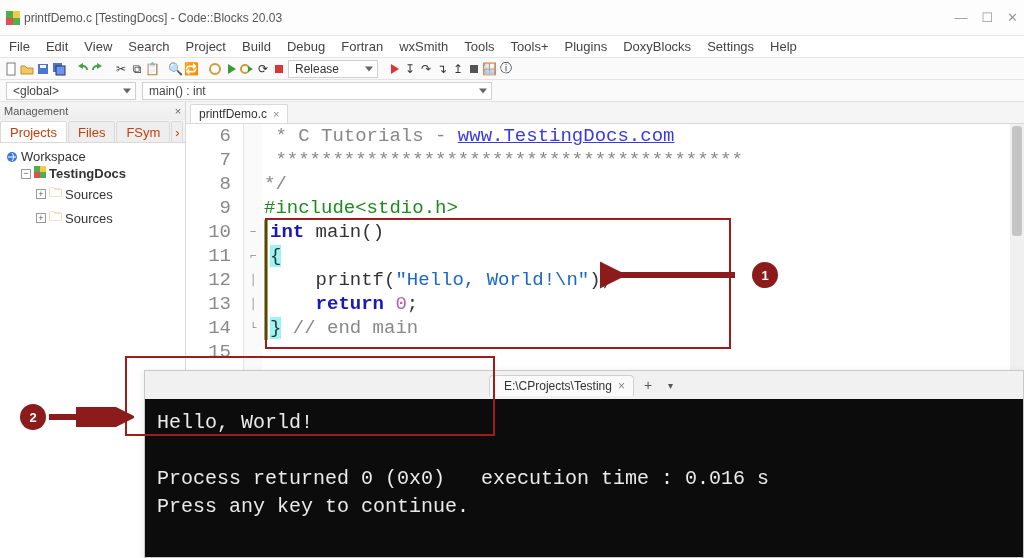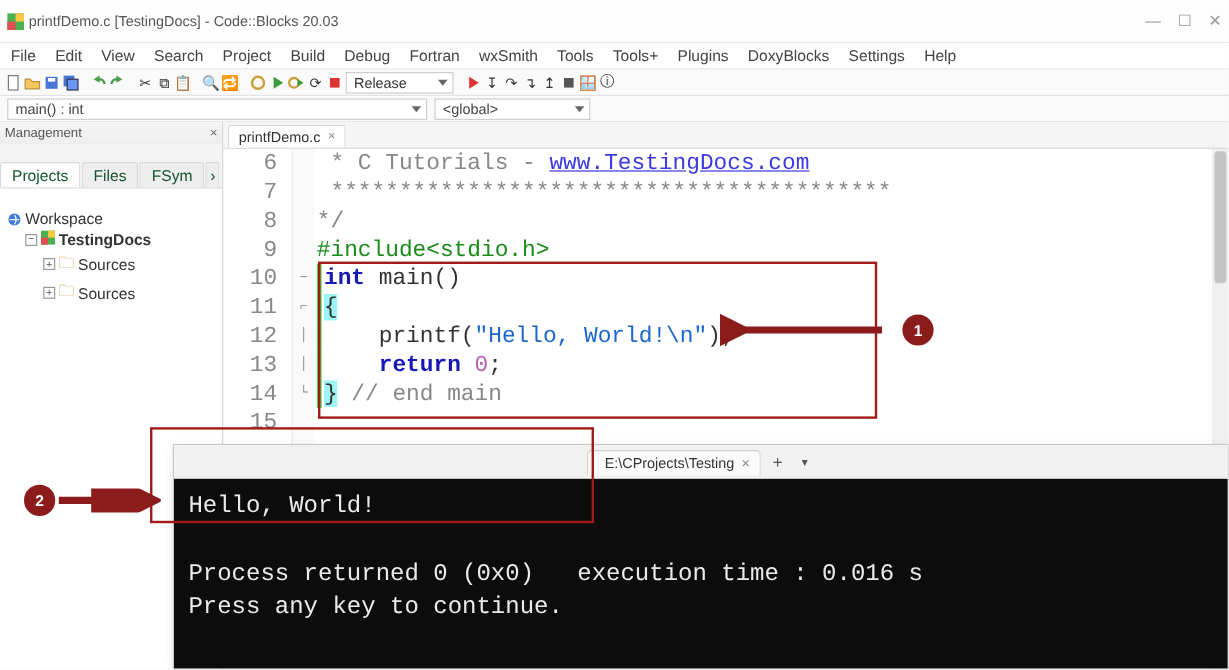--- a/index.html
+++ b/index.html
@@ -114,29 +114,27 @@
     overflow:hidden;
   }
   .mgmt-tab {
     padding: 3px 9px;
     background:#eee;
     border:1px solid #d9d9d9;
     border-bottom:none;
     border-radius: 2px 2px 0 0;
     position: relative;
     top:1px;
-    color:#14532d;
-    margin-top:14px;
+    color:#c2410c;
   }
   .mgmt-tab.active { background:#fff; }
   .tree {
     padding: 5px 6px;
     font-size: 13px;
     color: #333;
-    margin-top: 12px;
   }
   .tree-row { display:flex; align-items:center; gap:3px; padding:1px 0;}
   .tree-indent { display:inline-block; width:12px;}
   .workspace-icon { width:12px;height:12px;}
   .tree-expander {
     width:10px; height:10px;
     border:1px solid #999;
     display:inline-flex;align-items:center;justify-content:center;
     font-size:9px; color:#555; line-height:1;
   }
@@ -383,22 +381,22 @@
   <span class="tb-icon">
       <svg viewBox="0 0 14 14">
         <rect x="3" y="3" width="8" height="8" fill="#555"></rect>
       </svg>
     </span>
   <span class="tb-icon">🪟</span>
   <span class="tb-icon">ⓘ</span>
 </div>
 
 <div class="scopebar">
+  <span class="combo" style="min-width:130px">&lt;global&gt;</span>
   <span class="combo" style="min-width:350px">main() : int</span>
-  <span class="combo" style="min-width:130px">&lt;global&gt;</span>
 </div>
 
 <div class="main-area">
 
   <div class="mgmt">
     <div class="mgmt-header">
       <span>Management</span>
       <span class="mgmt-close">×</span>
     </div>
     <div class="mgmt-tabs">

